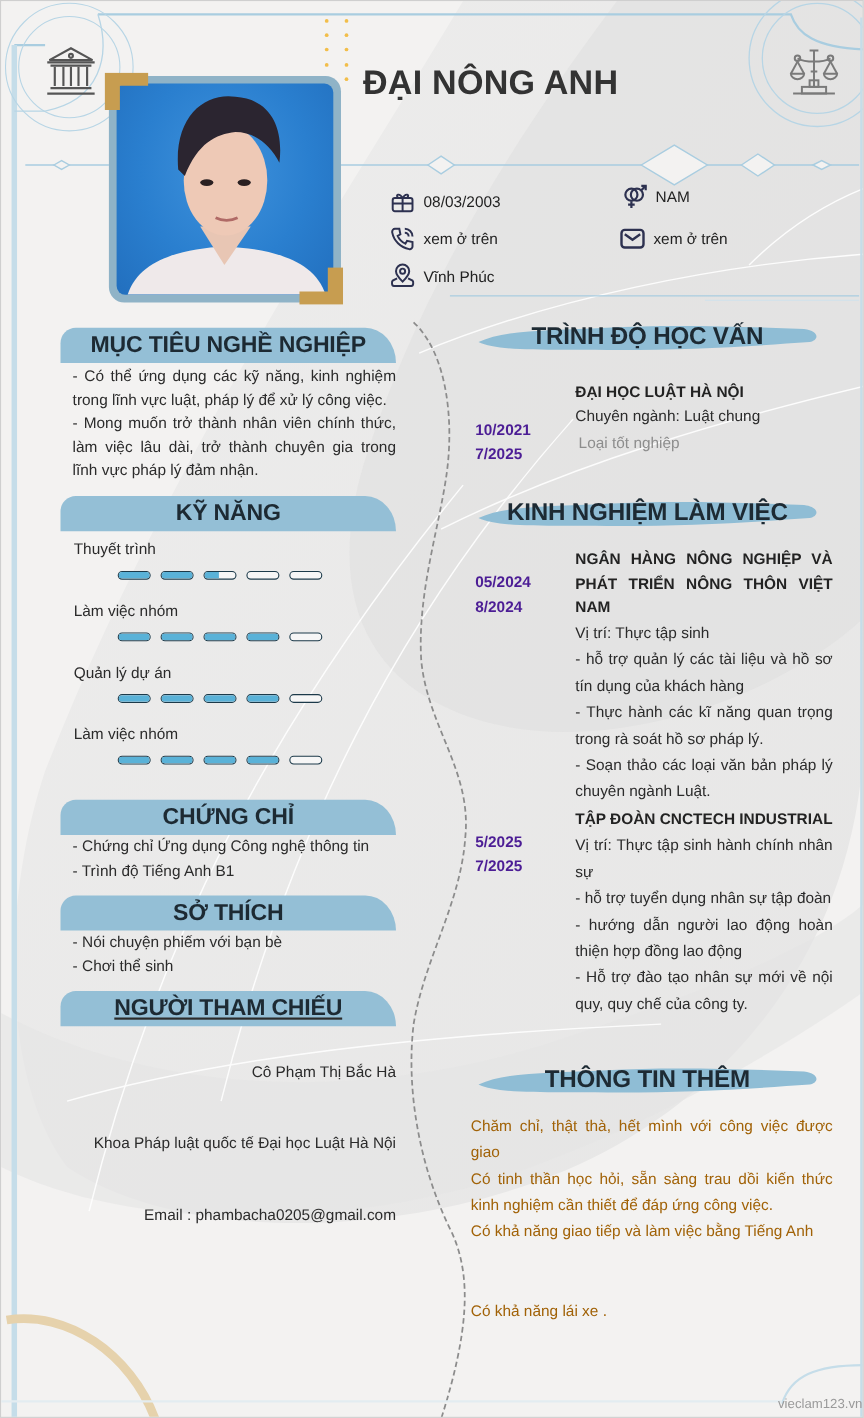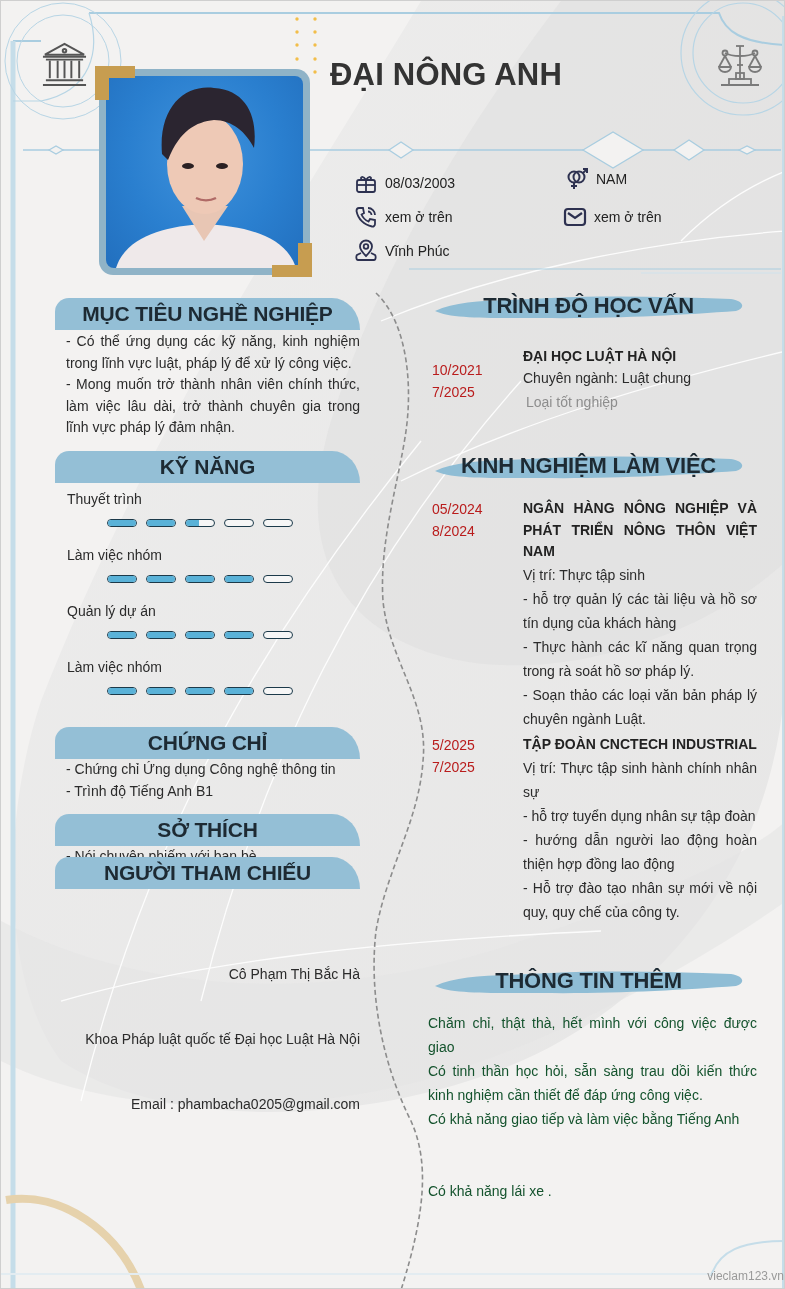--- a/index.html
+++ b/index.html
@@ -31,25 +31,25 @@
   .ltext { position: absolute; left: 65px; width: 294px; font-size: 14px; line-height: 21.6px; color: #2b2b2b; text-align: justify; }
   .skill-label { position: absolute; left: 66px; font-size: 14px; color: #2b2b2b; }
   .skill-bars { position: absolute; left: 106px; display: flex; gap: 9px; }
   .bar { width: 30px; height: 8px; border: 1.3px solid #1c3a4a; border-radius: 5px; background: #f6f6f6; overflow: hidden; position: relative; }
   .bar .fill { position: absolute; left: 0; top: 0; bottom: 0; background: #5ab2d8; }
 
   
   .rbanner { position: absolute; left: 430px; width: 315px; height: 34px; }
   .rbanner svg { position: absolute; left: 0; top: 0; width: 315px; height: 34px; }
   .rbanner span { position: absolute; left: 0; right: 0; top: 0; text-align: center; font-size: 22px; font-weight: bold; color: #1d2a33; line-height: 34px; letter-spacing: -0.2px; }
-  .date { position: absolute; left: 431px; font-size: 14px; font-weight: normal; color: #b91c1c; line-height: 22px; }
+  .date { position: absolute; left: 431px; font-size: 14px; font-weight: bold; color: #4c1d95; line-height: 22px; margin-top: 20px; }
   .rtext { position: absolute; left: 522px; width: 234px; font-size: 14px; line-height: 24px; color: #2b2b2b; text-align: justify; }
   .rtext .title { font-weight: bold; color: #222; line-height: 21.5px; display: block; }
   .rtext .muted { color: #8d8d8d; padding-left: 3px; }
-  .extra { position: absolute; left: 427px; width: 329px; font-size: 14px; line-height: 24px; color: #14532d; text-align: justify; }
+  .extra { position: absolute; left: 427px; width: 329px; font-size: 14px; line-height: 24px; color: #a16207; text-align: justify; }
   .watermark { right: 0; top: 1268px; font-size: 12px; color: #9a9a9a; }
 </style>
 </head>
 <body>
 
 <div class="page">
 
   <svg class="bg-svg" viewBox="0 0 785 1289">
     <defs>
       <linearGradient id="swoosh" x1="0" y1="0" x2="1" y2="1">
@@ -311,21 +311,21 @@
   </div>
 
   <div class="lbanner" style="top:813px;">
       <span>SỞ THÍCH</span>
     </div>
   <div class="ltext" style="top:845px;">
     <div>- Nói chuyện phiếm với bạn bè</div>
     <div>- Chơi thể sinh</div>
   </div>
 
-  <div class="lbanner" style="top:856px;">
+  <div class="lbanner" style="top:900px;text-decoration:underline;">
       <span>NGƯỜI THAM CHIẾU</span>
     </div>
   <div class="ltext" style="top:920px;text-align:right;white-space:pre;">
     <div>Cô Phạm Thị Bắc Hà</div>
     <div> Khoa Pháp luật quốc tế Đại học Luật Hà Nội</div>
     <div>Email : phambacha0205@gmail.com</div>
   </div>
 
   <div class="rbanner" style="top:288px;">
     <svg viewBox="0 0 315 34" preserveAspectRatio="none">

